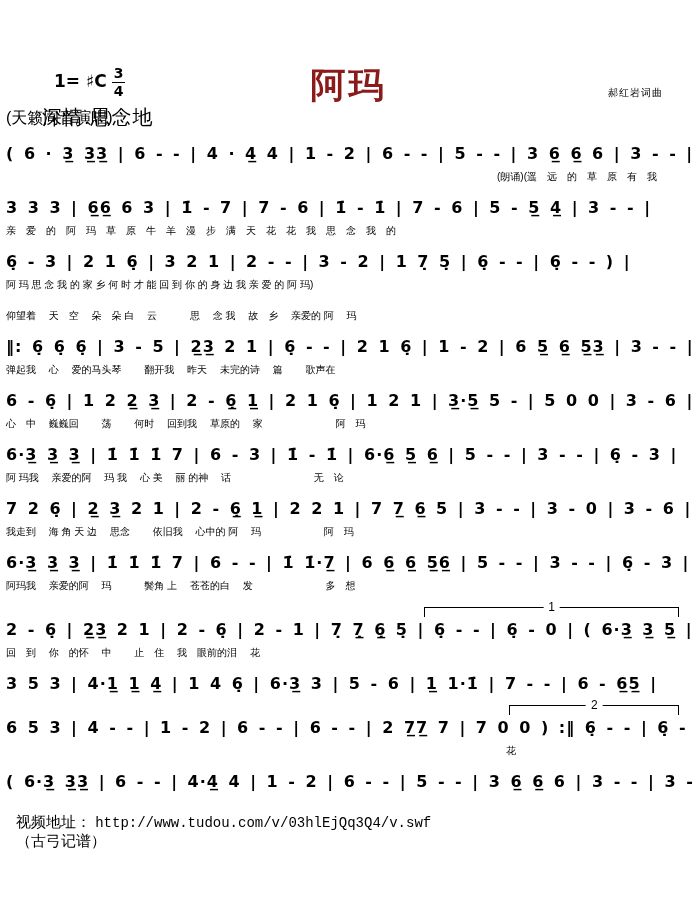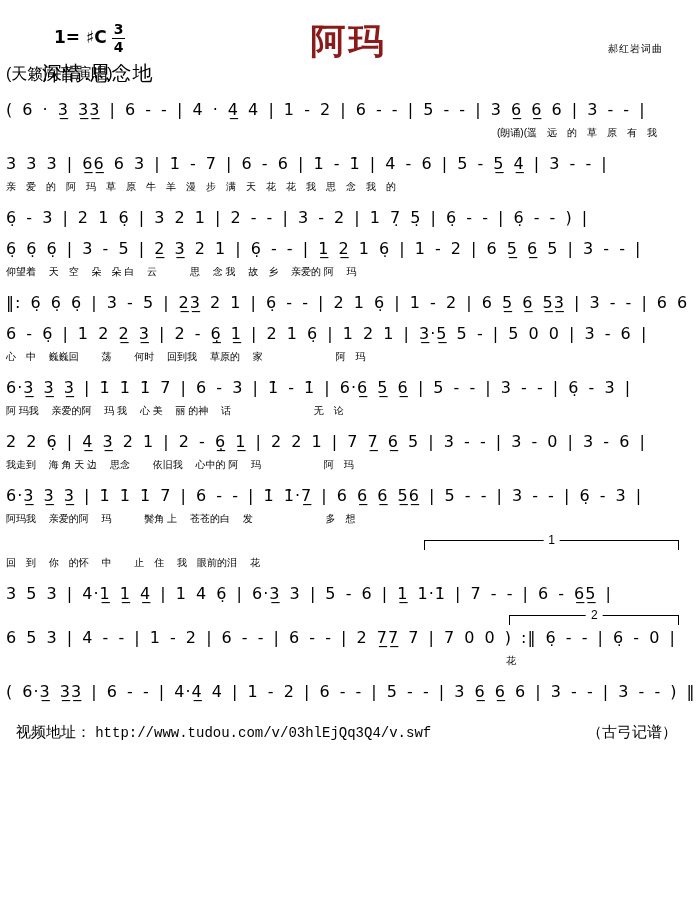--- a/index.html
+++ b/index.html
@@ -2,58 +2,58 @@
 <html><head>
 <meta charset="utf-8">
 <style>
   html,body { margin:0; padding:0; }
   body {
     width:697px; height:912px;
     background:#ffffff; color:#000;
     font-family:"Liberation Sans","DejaVu Sans",sans-serif;
     overflow:hidden;
   }
-  .page { box-sizing:border-box; width:697px; height:724px; padding:16px 6px 0 6px; }
+  .page { box-sizing:border-box; width:697px; height:724px; padding:16px 6px 0 6px;margin-top:44px; }
 
   
   .header { position:relative; height:74px; }
   .keysig { position:absolute; left:48px; top:6px; font-weight:bold; font-size:17px;
             font-family:"DejaVu Sans",sans-serif; white-space:nowrap; }
   .timesig { display:inline-block; vertical-align:middle; margin-left:5px; text-align:center; line-height:1.05; font-size:14px; font-weight:bold; }
   .ts-top { display:block; border-bottom:1.5px solid #000; padding:0 2px 1px 2px; }
   .ts-bottom { display:block; padding-top:1px; }
   .expression { position:absolute; left:36px; top:44px; font-size:20px; letter-spacing:1px; }
   .title { position:absolute; left:0; right:0; top:2px; text-align:center;
            font-size:35px; font-weight:bold; letter-spacing:3px; }
   .subtitle { position:absolute; left:0; right:0; top:48px; text-align:left; font-size:16px; }
   .credit { position:absolute; right:28px; top:26px; font-size:10px; letter-spacing:1px; }
 
   
   .score { margin-top:8px; }
   .system { position:relative; margin-bottom:8px; }
   .system.has-volta { padding-top:13px; }
   .notes {
-    font-family:"DejaVu Sans",sans-serif; font-weight:normal;
+    font-family:"DejaVu Sans",sans-serif; font-weight:bold;
     font-size:16px; line-height:23px; white-space:pre;
     letter-spacing:1px; word-spacing:3px;
   }
   .lyrics { font-size:10px; line-height:23px; white-space:pre; min-height:0; }
   .lyrics-right { text-align:right; padding-right:34px; }
   .lyrics-l13 { padding-left:73%; }
 
   .volta { position:absolute; top:2px; height:9px;
            border-top:1.5px solid #000; border-left:1.5px solid #000; border-right:1.5px solid #000; }
   .volta-1 { left:61%; width:37%; }
   .volta-2 { left:73.5%; width:24.5%; }
   .volta-num { position:absolute; top:-8px; left:50%; transform:translateX(-50%);
                background:#fff; padding:0 5px; font-size:12px; font-weight:normal; }
 
   
   .footer { display:flex; justify-content:space-between; align-items:baseline;
-            padding:12px 14px 0 10px; font-size:15px; }
+            padding:12px 14px 0 10px; font-size:15px;flex-direction:column; }
   .video-url { font-family:"Liberation Mono","DejaVu Sans Mono",monospace; font-size:14px; }
 </style>
 </head>
 <body>
 
 <div class="page">
 
   <div class="header">
     <div class="keysig">
       <span>1= ♯C</span><span class="timesig"><span class="ts-top">3</span><span class="ts-bottom">4</span></span>
@@ -65,62 +65,64 @@
   </div>
 
   <div class="score">
 
     <div class="system">
       <div class="notes">( 6 · 3̲ 3̲3̲ | 6 - - | 4 · 4̲ 4 | 1 - 2 | 6 - - | 5 - - | 3 6̲ 6̲ 6 | 3 - - |</div>
       <div class="lyrics lyrics-right">(朗诵)(遥　远　的　草　原　有　我</div>
     </div>
 
     <div class="system">
-      <div class="notes">3 3 3 | 6̲6̲ 6 3 | 1̇ - 7 | 6 - 6 | 1̇ - 1̇ | 4 - 6 | 5 - 5̲ 4̲ | 3 - - |</div>
+      <div class="notes">3 3 3 | 6̲6̲ 6 3 | 1̇ - 7 | 7 - 6 | 1̇ - 1̇ | 7 - 6 | 5 - 5̲ 4̲ | 3 - - |</div>
       <div class="lyrics">亲　爱　的　阿　玛　草　原　牛　羊　漫　步　满　天　花　花　我　思　念　我　的</div>
     </div>
 
     <div class="system">
       <div class="notes">6̣ - 3 | 2 1 6̣ | 3 2 1 | 2 - - | 3 - 2 | 1 7̣ 5̣ | 6̣ - - | 6̣ - - ) |</div>
+      <div class="lyrics">阿 玛 思 念 我 的 家 乡 何 时 才 能 回 到 你 的 身 边 我 亲 爱 的 阿 玛)</div>
     </div>
 
     <div class="system">
-      <div class="notes">6̣ 6̣ 6̣ | 3 - 5 | 2̲ 3̲ 2 1 | 6̣ - - | 1̲ 2̲ 1 6̣ | 1 - 2 | 6 5̲ 6̲ 5 | 3 - - |</div>
       <div class="lyrics">仰望着　 天　空　 朵　朵 白　 云　　　 思　 念 我　 故　乡　 亲爱的 阿　 玛</div>
     </div>
 
 
     <div class="system">
       <div class="notes">‖: 6̣ 6̣ 6̣ | 3 - 5 | 2̲3̲ 2 1 | 6̣ - - | 2 1 6̣ | 1 - 2 | 6 5̲ 6̲ 5̲3̲ | 3 - - | 6 6 5 |</div>
+      <div class="lyrics">弹起我　 心　 爱的马头琴　　 翻开我　 昨天　 未完的诗　 篇　　 歌声在</div>
     </div>
 
     <div class="system">
       <div class="notes">6 - 6̣ | 1 2 2̲ 3̲ | 2 - 6̣̲ 1̲ | 2 1 6̣ | 1 2 1 | 3̲·5̲ 5 - | 5 0 0 | 3 - 6 |</div>
       <div class="lyrics">心　中　 巍巍回　　 荡　　 何时　 回到我　 草原的　 家　　　　　　　 阿　玛</div>
     </div>
 
     <div class="system">
       <div class="notes">6·3̲ 3̲ 3̲ | 1̇ 1̇ 1̇ 7 | 6 - 3 | 1̇ - 1̇ | 6·6̲ 5̲ 6̲ | 5 - - | 3 - - | 6̣ - 3 |</div>
       <div class="lyrics">阿 玛我　 亲爱的阿　 玛 我　 心 美　 丽 的神　 话　　　　　　　　 无　论</div>
     </div>
 
     <div class="system">
-      <div class="notes">2 2 6̣ | 4̲ 3̲ 2 1 | 2 - 6̣̲ 1̲ | 2 2 1 | 7 7̲ 6̲ 5 | 3 - - | 3 - 0 | 3 - 6 |</div>
+      <div class="notes">7 2 6̣ | 2̲ 3̲ 2 1 | 2 - 6̣̲ 1̲ | 2 2 1 | 7 7̲ 6̲ 5 | 3 - - | 3 - 0 | 3 - 6 |</div>
       <div class="lyrics">我走到　 海 角 天 边　 思念　　 依旧我　 心中的 阿　 玛　　　　　　 阿　玛</div>
     </div>
 
     <div class="system">
       <div class="notes">6·3̲ 3̲ 3̲ | 1̇ 1̇ 1̇ 7 | 6 - - | 1̇ 1̇·7̲ | 6 6̲ 6̲ 5̲6̲ | 5 - - | 3 - - | 6̣ - 3 |</div>
       <div class="lyrics">阿玛我　 亲爱的阿　 玛　　　 鬓角 上　 苍苍的白　 发　　　　　　　 多　想</div>
     </div>
 
     <div class="system has-volta">
       <div class="volta volta-1">
         <span class="volta-num">1</span>
       </div>
+      <div class="notes">2 - 6̣ | 2̲3̲ 2 1 | 2 - 6̣ | 2 - 1 | 7̣ 7̣̲ 6̣̲ 5̣ | 6̣ - - | 6̣ - 0 | ( 6·3̲ 3̲ 5̲ |</div>
       <div class="lyrics">回　到　 你　的怀　 中　　 止　住　 我　眼前的泪　 花</div>
     </div>
 
     <div class="system">
       <div class="notes">3 5 3 | 4·1̲ 1̲ 4̲ | 1 4 6̣ | 6·3̲ 3 | 5 - 6 | 1̲ 1·1̇ | 7 - - | 6 - 6̲5̲ |</div>
       <div class="lyrics"></div>
     </div>
 
     <div class="system has-volta">
       <div class="volta volta-2">

